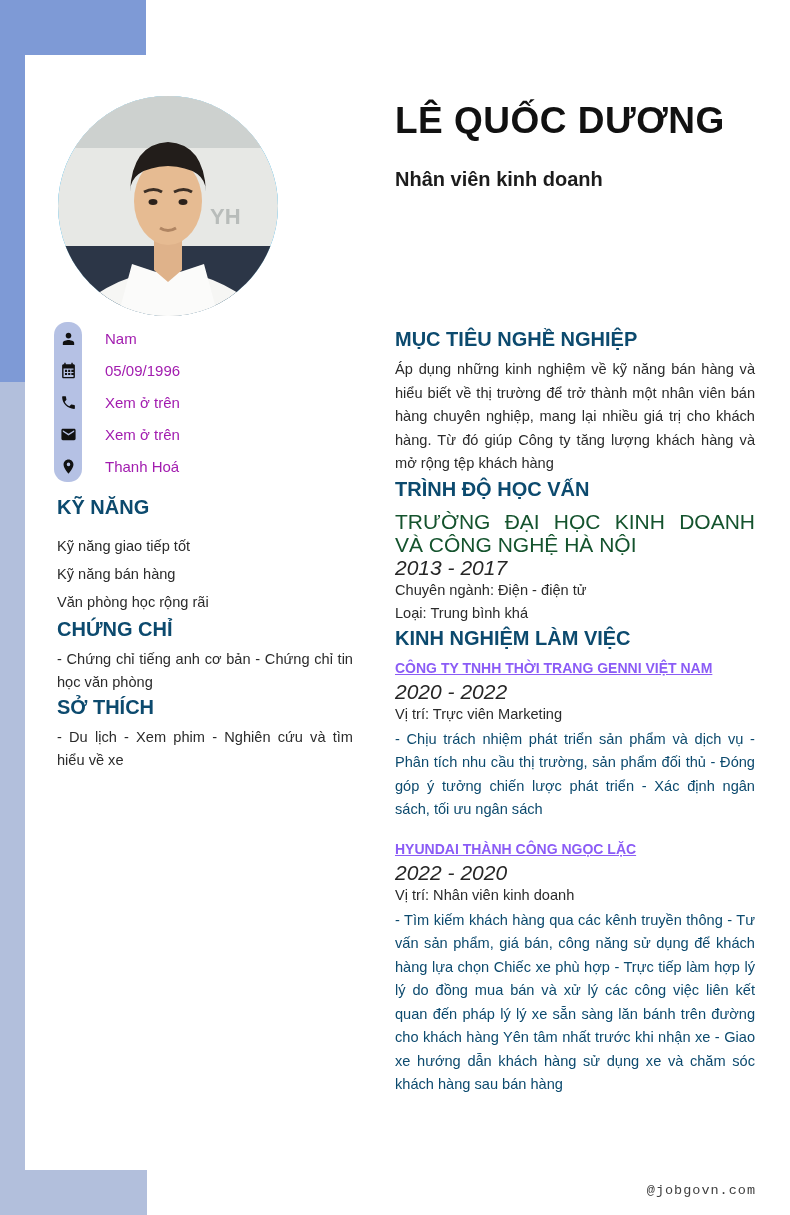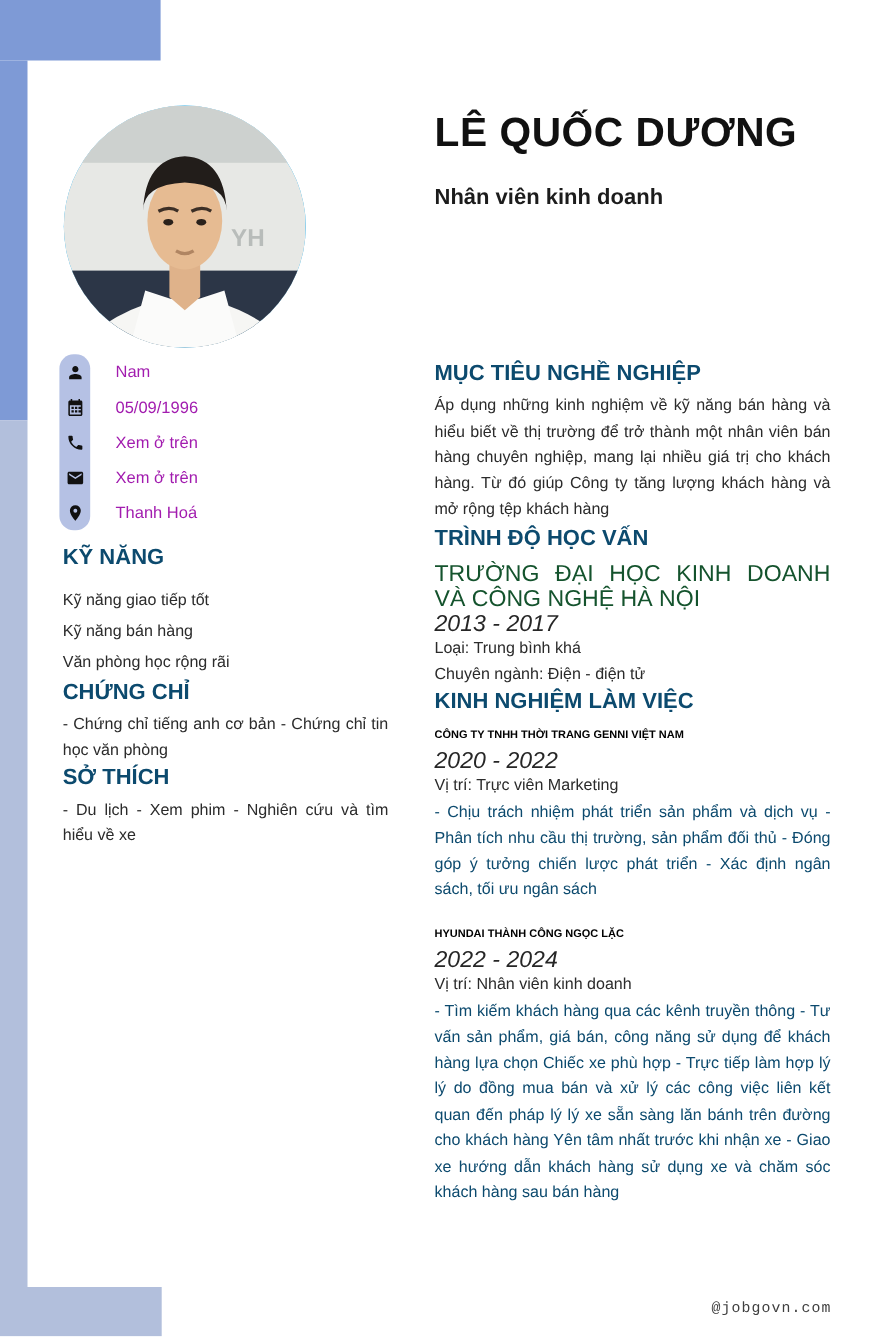--- a/index.html
+++ b/index.html
@@ -38,21 +38,21 @@
   .body-p{margin:6px 0 0 0;font-size:14.6px;line-height:23.5px;color:#2b2b2b;}
   .skill{font-size:14.6px;line-height:28px;color:#2b2b2b;}
   .skills{margin-top:12px;}
   .mt-cert{margin-top:10px;}
   .mt-hob{margin-top:20px;}
   .small-p{margin:6px 0 0 0;font-size:14.6px;line-height:23px;color:#2b2b2b;}
 
   .mt-edu{margin-top:22px;}
   .mt-exp{margin-top:18px;}
   .school{margin:8px 0 0 0;font-size:21px;line-height:23px;font-weight:400;color:#14532d;}
-  .company{margin:6px 0 0 0;font-size:10px;line-height:23px;font-weight:700;color:#000000;}
+  .company{margin:6px 0 0 0;font-size:14px;line-height:23px;font-weight:700;color:#8b5cf6;text-decoration:underline;}
   .period{font-style:italic;font-size:21px;line-height:23px;color:#262626;}
   .line{font-size:14.6px;line-height:23px;color:#2b2b2b;}
   .job2{margin-top:16px;}
   .desc{margin:2px 0 0 0;font-size:14.6px;line-height:23.5px;color:#0c4a6e;}
 
   .watermark{position:absolute;right:34px;top:1183px;font-family:"Liberation Mono","DejaVu Sans Mono",monospace;font-size:13.5px;color:#3f3f3f;letter-spacing:1px;}
 </style>
 </head>
 <body>
 
@@ -144,34 +144,34 @@
     <p class="small-p just">- Du lịch - Xem phim - Nghiên cứu và tìm hiểu về xe</p>
   </div>
 
   <div class="right-col">
     <h2 class="sec">MỤC TIÊU NGHỀ NGHIỆP</h2>
     <p class="body-p just">Áp dụng những kinh nghiệm về kỹ năng bán hàng và hiểu biết về thị trường để trở thành một nhân viên bán hàng chuyên nghiệp, mang lại nhiều giá trị cho khách hàng. Từ đó giúp Công ty tăng lượng khách hàng và mở rộng tệp khách hàng</p>
 
     <h2 class="sec mt-edu">TRÌNH ĐỘ HỌC VẤN</h2>
     <p class="school just">TRƯỜNG ĐẠI HỌC KINH DOANH VÀ CÔNG NGHỆ HÀ NỘI</p>
     <div class="period">2013 - 2017</div>
+    <div class="line">Chuyên ngành: Điện - điện tử</div>
     <div class="line">Loại: Trung bình khá</div>
-    <div class="line">Chuyên ngành: Điện - điện tử</div>
 
     <h2 class="sec mt-exp">KINH NGHIỆM LÀM VIỆC</h2>
 
     <div>
       <p class="company">CÔNG TY TNHH THỜI TRANG GENNI VIỆT NAM</p>
       <div class="period">2020 - 2022</div>
       <div class="line">Vị trí: Trực viên Marketing</div>
       <p class="desc just">- Chịu trách nhiệm phát triển sản phẩm và dịch vụ - Phân tích nhu cầu thị trường, sản phẩm đối thủ - Đóng góp ý tưởng chiến lược phát triển - Xác định ngân sách, tối ưu ngân sách</p>
     </div>
 
     <div class="job2">
       <p class="company">HYUNDAI THÀNH CÔNG NGỌC LẶC</p>
-      <div class="period">2022 - 2024</div>
+      <div class="period">2022 - 2020</div>
       <div class="line">Vị trí: Nhân viên kinh doanh</div>
       <p class="desc just">- Tìm kiếm khách hàng qua các kênh truyền thông - Tư vấn sản phẩm, giá bán, công năng sử dụng để khách hàng lựa chọn Chiếc xe phù hợp - Trực tiếp làm hợp lý lý do đồng mua bán và xử lý các công việc liên kết quan đến pháp lý lý xe sẵn sàng lăn bánh trên đường cho khách hàng Yên tâm nhất trước khi nhận xe - Giao xe hướng dẫn khách hàng sử dụng xe và chăm sóc khách hàng sau bán hàng</p>
     </div>
   </div>
 
   <div class="watermark">@jobgovn.com</div>
 </div>
 
 </body></html>

